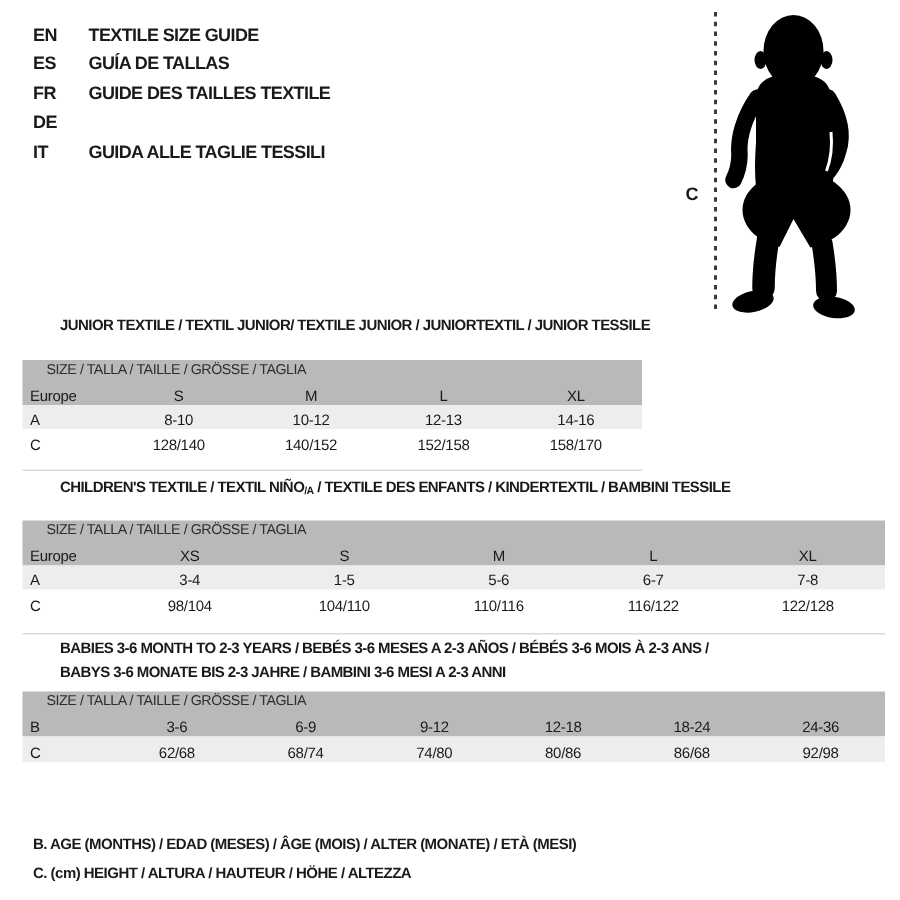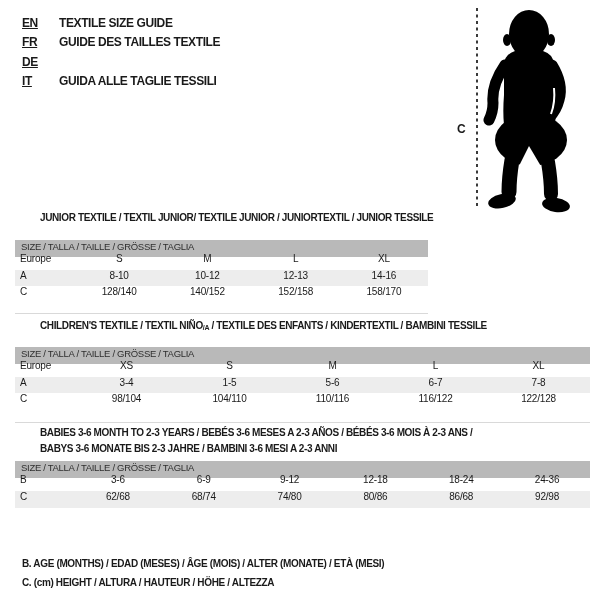--- a/index.html
+++ b/index.html
@@ -2,35 +2,35 @@
 <html><head>
 <meta charset="utf-8">
 <style>
   html,body{margin:0;padding:0;background:#fff;}
   .page{position:relative;width:600px;height:600px;background:#ffffff;overflow:hidden;
         font-family:"Liberation Sans",sans-serif;color:#1a1a1a;}
 
   
   .langs{position:absolute;left:22px;top:13px;}
   .lang-row{display:flex;height:19.5px;align-items:center;}
-  .lang-code{width:37px;font-size:12px;font-weight:700;letter-spacing:-0.4px;text-decoration:underline;}
+  .lang-code{width:37px;font-size:12px;font-weight:700;letter-spacing:-0.4px;}
   .lang-label{font-size:12px;font-weight:700;letter-spacing:-0.4px;white-space:nowrap;}
 
   
   .figure-svg{position:absolute;left:455px;top:0;}
   .c-label{position:absolute;left:457px;top:122px;font-size:12px;font-weight:700;}
 
   
   .tbl-title{position:absolute;left:20px;font-size:10px;font-weight:700;
              letter-spacing:-0.38px;white-space:nowrap;margin-left:20px;}
   .tbl-title .sub{font-size:7px;vertical-align:-1px;font-weight:700;}
-  .thead{position:absolute;left:15px;height:17px;background:#b9b9b9;box-sizing:border-box;
-         padding-left:6px;font-size:9.5px;line-height:13.5px;color:#2e2e2e;
+  .thead{position:absolute;left:15px;height:30px;background:#b9b9b9;box-sizing:border-box;
+         padding-left:16px;font-size:9.5px;line-height:13.5px;color:#2e2e2e;
          letter-spacing:-0.3px;white-space:nowrap;overflow:hidden;}
-  .trow{position:absolute;left:15px;display:flex;align-items:flex-start;box-sizing:border-box;}
+  .trow{position:absolute;left:15px;display:flex;align-items:flex-end;box-sizing:border-box;}
   .trow.shade{background:#ededed;}
   .tlabel{width:55px;padding-left:5px;font-size:10px;letter-spacing:-0.2px;}
   .tcell{flex:1;text-align:center;font-size:10px;letter-spacing:-0.2px;}
   .w1{width:413px;}
   .w2{width:575px;}
   .h17{height:17px;}
   .h16{height:16px;}
   .hairline{position:absolute;height:1px;background:#d9d9d9;}
 
   
@@ -39,20 +39,24 @@
 </style>
 </head>
 <body>
 
 <div class="page">
 
   <div class="langs">
     <div class="lang-row">
       <span class="lang-code">EN</span>
       <span class="lang-label">TEXTILE SIZE GUIDE</span>
+    </div>
+    <div class="lang-row">
+      <span class="lang-code">ES</span>
+      <span class="lang-label">GUÍA DE TALLAS</span>
     </div>
     <div class="lang-row">
       <span class="lang-code">FR</span>
       <span class="lang-label">GUIDE DES TAILLES TEXTILE</span>
     </div>
     <div class="lang-row">
       <span class="lang-code">DE</span>
     </div>
     <div class="lang-row">
       <span class="lang-code">IT</span>

